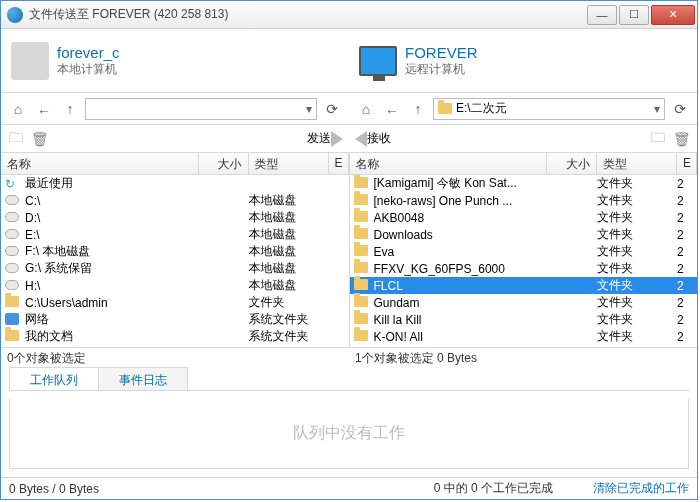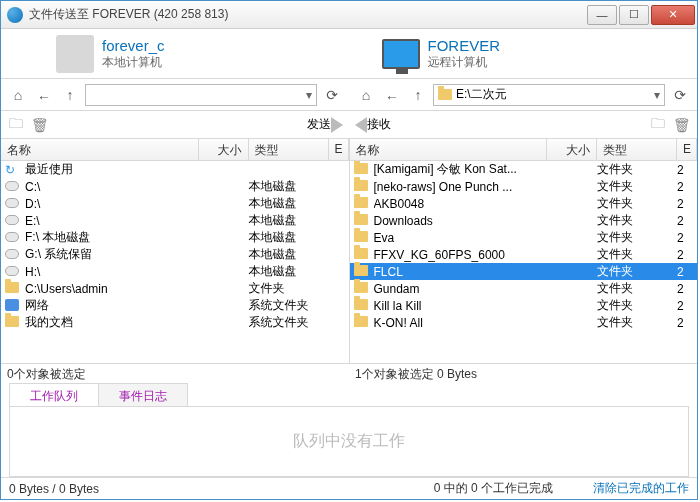--- a/index.html
+++ b/index.html
@@ -4,21 +4,21 @@
 <style>
 * { box-sizing: border-box; margin: 0; padding: 0; font-family: "Microsoft YaHei", "Segoe UI", sans-serif; font-size: 12px; }
 body { background: #fff; width: 700px; height: 502px; overflow: hidden; }
 .window { width: 698px; height: 500px; border: 1px solid #4a90c8; background: #fff; display: flex; flex-direction: column; }
 .titlebar { height: 28px; background: linear-gradient(#fdfdfd,#ececec); display: flex; align-items: center; border-bottom: 1px solid #d0d0d0; }
 .titlebar .appicon { width: 16px; height: 16px; margin: 0 6px; background: radial-gradient(circle at 30% 30%, #5bb0e8, #0a72b8); border-radius: 50%; }
 .titlebar .title { flex: 1; color: #444; }
 .winbtns { display: flex; }
 .winbtn { width: 30px; height: 20px; margin-right: 2px; border: 1px solid #aaa; background: linear-gradient(#f8f8f8,#e5e5e5); border-radius: 2px; display: flex; align-items: center; justify-content: center; font-size: 11px; color: #333; }
 .winbtn.close { width: 44px; background: linear-gradient(#e87a6e,#c84a3a); color: #fff; border-color: #a83a2a; }
-.hosts { height: 50px; display: flex; border-bottom: 1px solid #d8d8d8; padding-left: 45px; }
+.hosts { height: 64px; display: flex; border-bottom: 1px solid #d8d8d8; }
 .host { flex: 1; padding: 6px 10px; display: flex; align-items: center; gap: 8px; }
 .avatar { width: 38px; height: 38px; background: #d8d8d8; border-radius: 3px; }
 .monitor { width: 38px; height: 30px; background: #2a9be8; border: 2px solid #555; border-radius: 2px; position: relative; }
 .monitor::after { content:""; position:absolute; bottom:-7px; left:12px; width:12px; height:5px; background:#555; }
 .hostinfo .hn { color: #0a72b8; font-size: 15px; }
 .hostinfo .hs { color: #666; }
 .navrow { height: 32px; display: flex; border-bottom: 1px solid #d8d8d8; }
 .navhalf { flex: 1; display: flex; align-items: center; gap: 4px; padding: 0 6px; }
 .navbtn { width: 22px; height: 22px; display: flex; align-items: center; justify-content: center; color: #555; font-size: 14px; cursor: pointer; }
 .pathbox { flex: 1; height: 22px; border: 1px solid #bbb; background: #fff; display: flex; align-items: center; padding: 0 4px; gap: 4px; }
@@ -48,23 +48,23 @@
 .row .sz { width: 50px; }
 .row .tp { width: 80px; }
 .row .ee { width: 16px; }
 .drive { width:14px; height:10px; background:#e8e8e8; border:1px solid #aaa; border-radius:6px; display:inline-block; }
 .folder-ic { width:14px; height:11px; background:#f0c96a; border-radius:1px; display:inline-block; position:relative; }
 .folder-ic::before { content:""; position:absolute; top:-3px; left:0; width:6px; height:3px; background:#f0c96a; border-radius:1px 1px 0 0; }
 .netic { width:14px; height:12px; background:#4a90e2; border-radius:2px; display:inline-block; }
 .status { height: 20px; display: flex; border-top: 1px solid #d8d8d8; }
 .status .sh { flex:1; padding: 2px 6px; color:#333; }
 .tabs { height: 24px; display:flex; border-bottom:1px solid #d8d8d8; margin: 0 8px; }
-.tab { padding: 4px 20px; border:1px solid #d8d8d8; border-bottom:none; background:#fff; margin-right:-1px; color:#a21caf; }
+.tab { padding: 4px 20px; border:1px solid #d8d8d8; border-bottom:none; background:#fff; margin-right:-1px; color:#0369a1; }
 .tab.inactive { background:#f4f4f4; }
-.queue { flex: 0 0 70px; display:flex; align-items:center; justify-content:center; color:#bbb; font-size:16px; margin:0 8px; border:1px solid #d8d8d8; border-top:none; }
+.queue { flex: 0 0 70px; display:flex; align-items:center; justify-content:center; color:#bbb; font-size:16px; margin:8px 8px; border:1px solid #d8d8d8; border-top:none; }
 .bottombar { height: 22px; display:flex; align-items:center; padding: 0 8px; border-top:1px solid #d8d8d8;gap:20px; }
 .bottombar .bl { flex:1; color:#333; }
 .bottombar .bc { color:#333; margin-right: 20px; }
 .bottombar .br { color:#0a72b8; cursor:pointer; }
 .bottomsection { display:flex; flex-direction:column; }
 </style>
 </head>
 <body>
 
 <div class="window">

